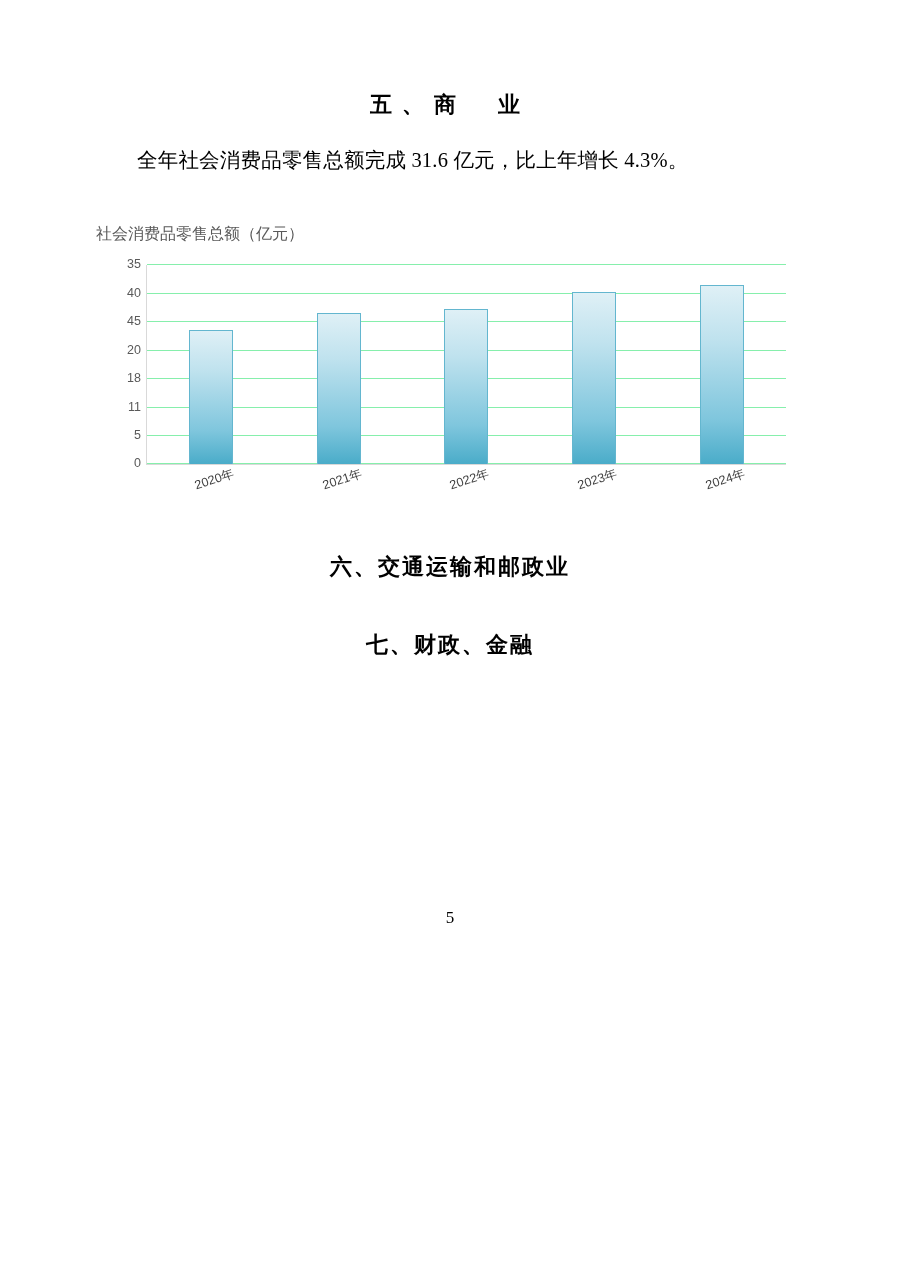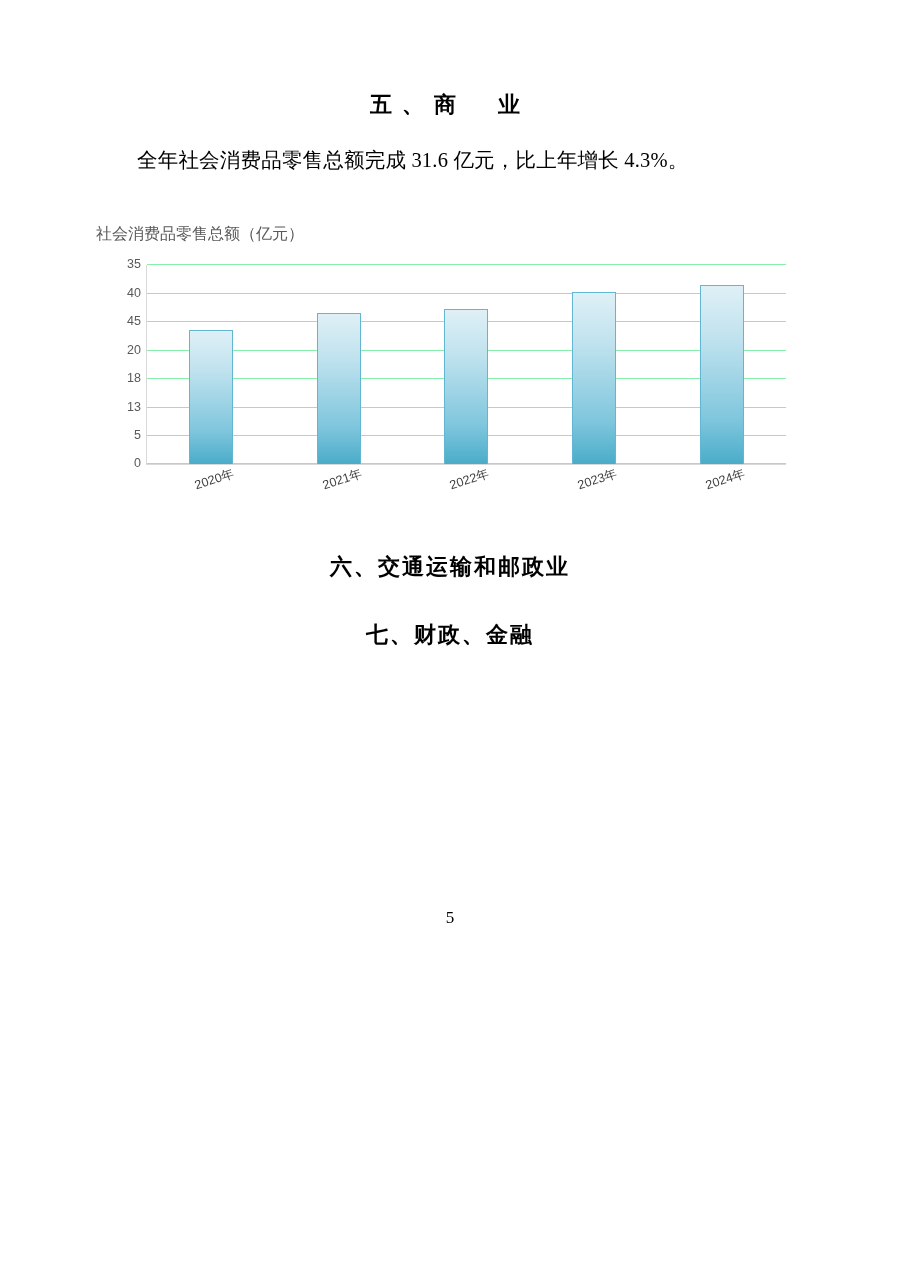--- a/index.html
+++ b/index.html
@@ -153,21 +153,21 @@
         <div class="gridline" style="bottom:71.428%">
             <span class="ytick">45</span>
           </div>
         <div class="gridline" style="bottom:57.142%">
             <span class="ytick">20</span>
           </div>
         <div class="gridline" style="bottom:42.857%">
             <span class="ytick">18</span>
           </div>
         <div class="gridline" style="bottom:28.571%">
-            <span class="ytick">13</span>
+            <span class="ytick">11</span>
           </div>
         <div class="gridline" style="bottom:14.285%">
             <span class="ytick">5</span>
           </div>
         <div class="gridline" style="bottom:0%">
             <span class="ytick">0</span>
           </div>
 
         <div class="bars">
           <div class="bar-slot">
@@ -190,16 +190,16 @@
             <div class="bar" style="height:90.3%"></div>
             <span class="xlabel">2024年</span>
           </div>
         </div>
       </div>
     </div>
   </div>
 
   <h2 class="section-title">六、交通运输和邮政业</h2>
 
-  <h2 class="section-title" style="margin-top:38px">七、财政、金融</h2>
+  <h2 class="section-title" style="margin-top:48px">七、财政、金融</h2>
 
   <div class="page-number">5</div>
 </div>
 
 </body></html>

